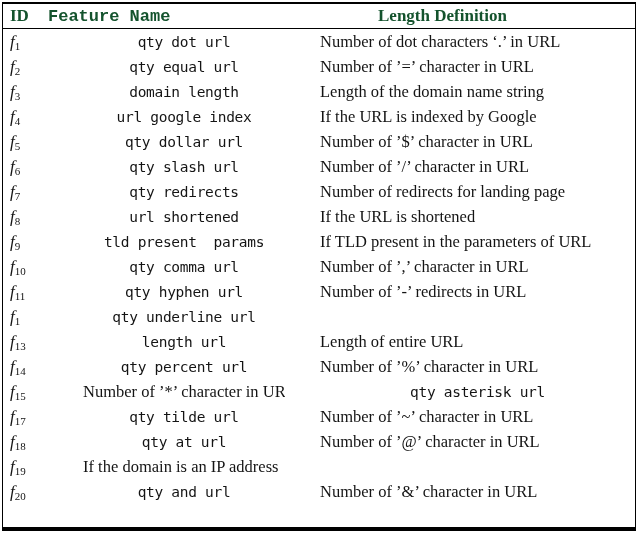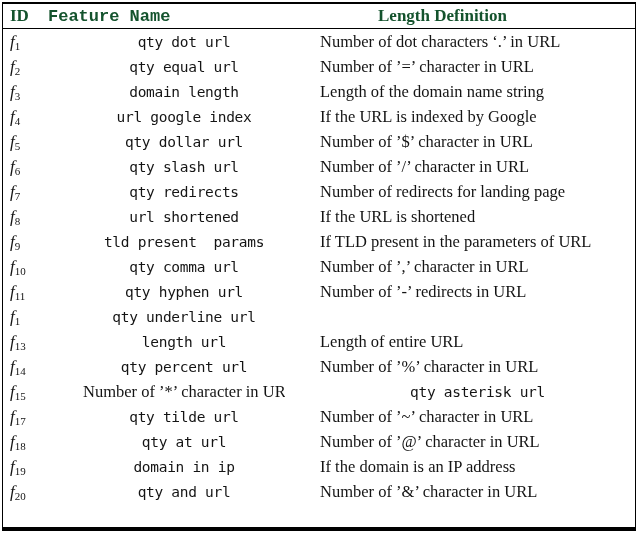--- a/index.html
+++ b/index.html
@@ -165,21 +165,20 @@
         <div class="cell name-cell">qty_tilde_url</div>
         <div class="cell def-cell">Number of ’~’ character in URL</div>
       </div>
       <div class="row">
         <div class="cell id-cell"><i>f</i><sub>18</sub></div>
         <div class="cell name-cell">qty_at_url</div>
         <div class="cell def-cell">Number of ’@’ character in URL</div>
       </div>
       <div class="row">
         <div class="cell id-cell"><i>f</i><sub>19</sub></div>
-        <div class="cell name-cell">domain_in_ip</div>
         <div class="cell def-cell">If the domain is an IP address</div>
       </div>
       <div class="row">
         <div class="cell id-cell"><i>f</i><sub>20</sub></div>
         <div class="cell name-cell">qty_and_url</div>
         <div class="cell def-cell">Number of ’&amp;’ character in URL</div>
       </div>
     </div>
 </div>
 

